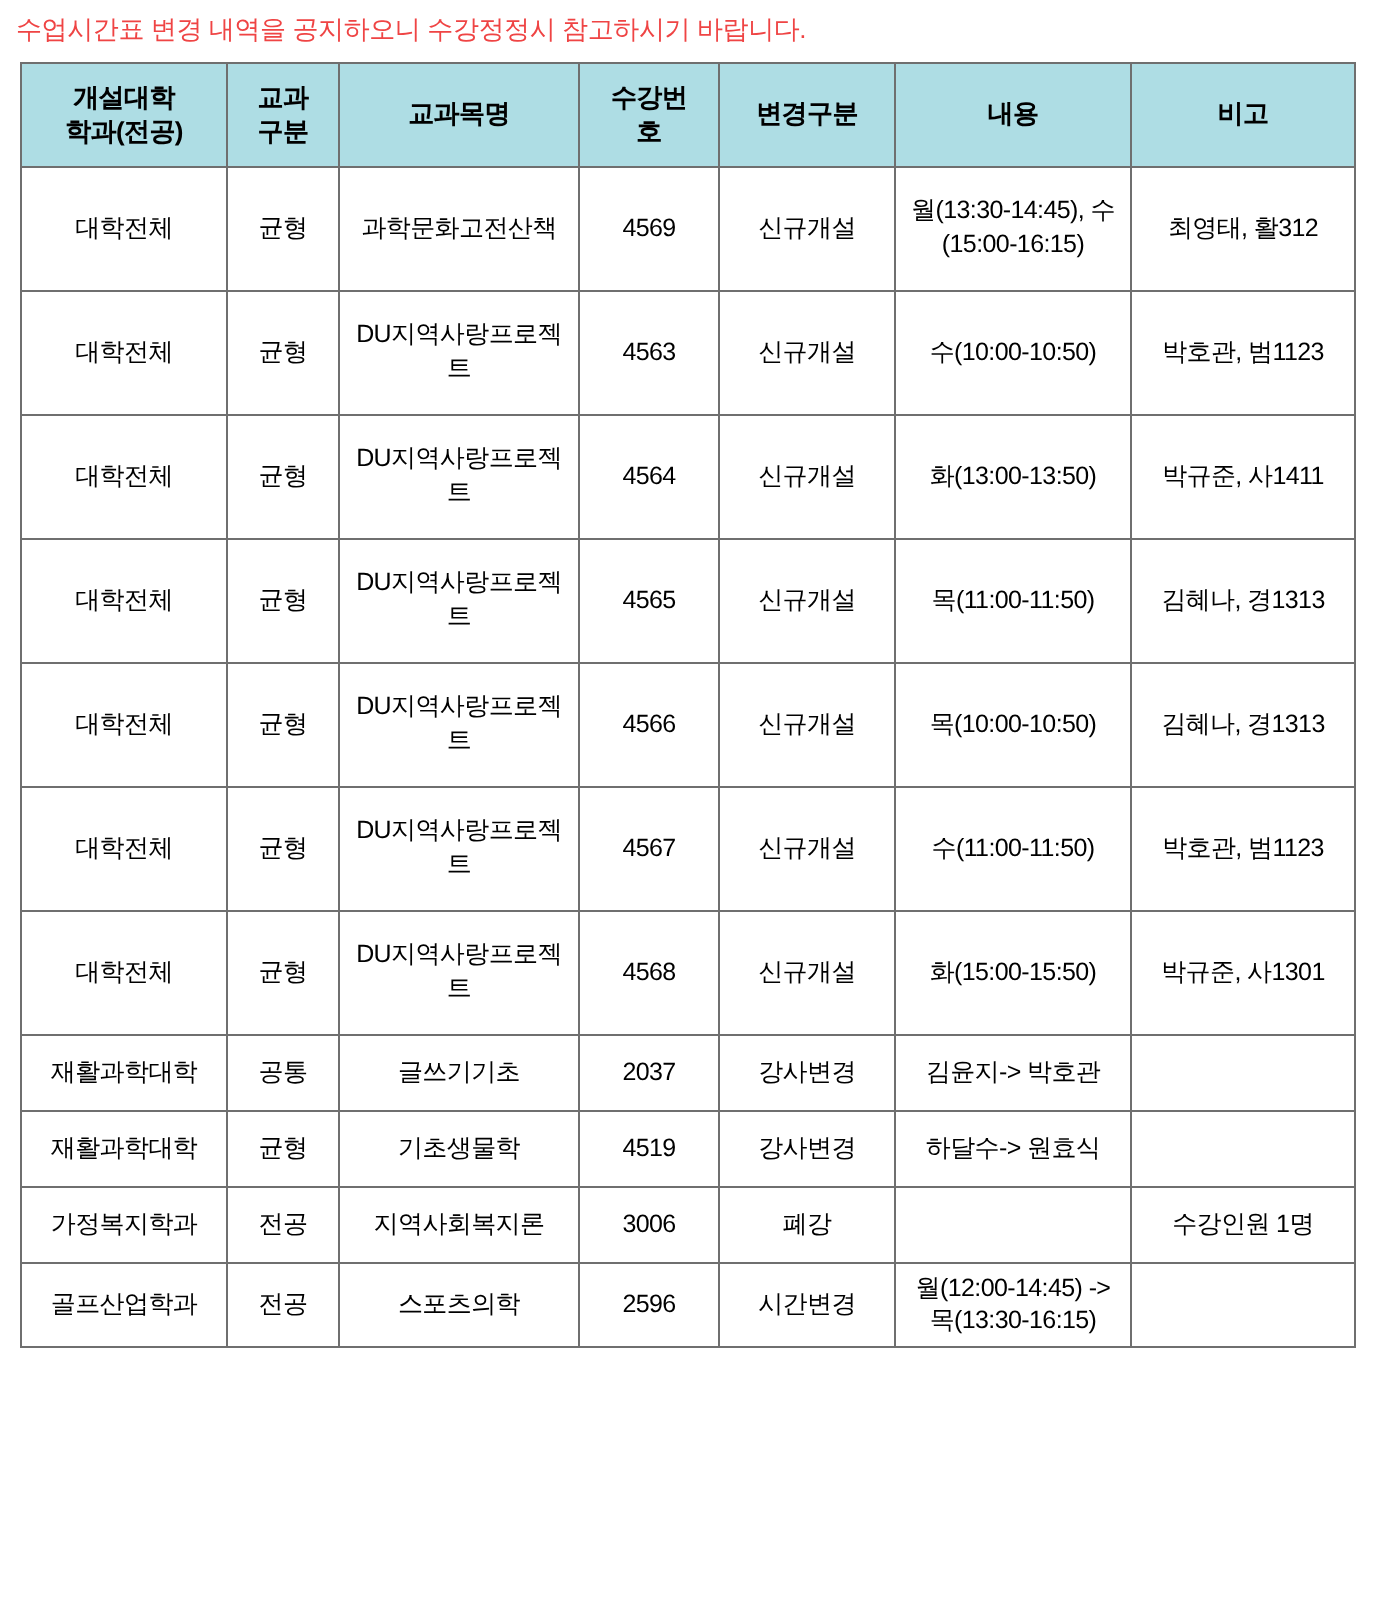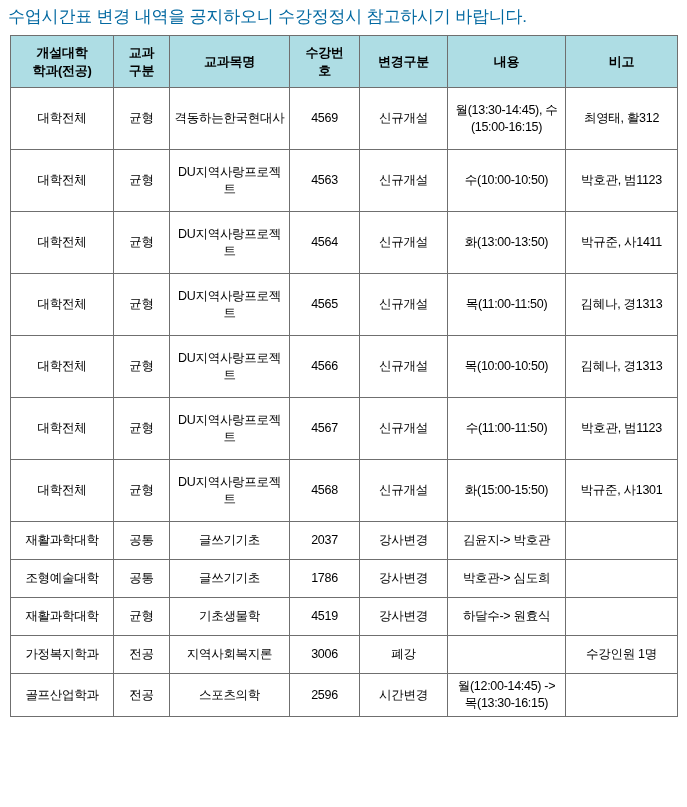--- a/index.html
+++ b/index.html
@@ -15,22 +15,22 @@
     color: #000000;
     overflow: hidden;
   }
   .page {
     position: relative;
     width: 687px;
     height: 807px;
     padding: 0;
   }
   .notice {
-    font-size: 17px;
-    color: #0369a1;
+    font-size: 13px;
+    color: #ef4444;
     padding: 7px 8px 8px 8px;
     letter-spacing: -0.2px;
     line-height: 1.2;
   }
   table.sched {
     border-collapse: collapse;
     width: 667px;
     margin: 0 10px;
     table-layout: fixed;
     padding-left: 10px;
@@ -109,21 +109,21 @@
         </th>
         <th>
           <span>비고</span>
         </th>
       </tr>
     </thead>
     <tbody>
         <tr class="tall">
           <td>대학전체</td>
           <td>균형</td>
-          <td>격동하는한국현대사</td>
+          <td>과학문화고전산책</td>
           <td>4569</td>
           <td>신규개설</td>
           <td>월(13:30-14:45), 수(15:00-16:15)</td>
           <td>최영태, 활312</td>
         </tr>
         <tr class="tall">
           <td>대학전체</td>
           <td>균형</td>
           <td>DU지역사랑프로젝트</td>
           <td>4563</td>
@@ -179,29 +179,20 @@
         <tr class="short">
           <td>재활과학대학</td>
           <td>공통</td>
           <td>글쓰기기초</td>
           <td>2037</td>
           <td>강사변경</td>
           <td>김윤지-&gt; 박호관</td>
           <td></td>
         </tr>
         <tr class="short">
-          <td>조형예술대학</td>
-          <td>공통</td>
-          <td>글쓰기기초</td>
-          <td>1786</td>
-          <td>강사변경</td>
-          <td>박호관-&gt; 심도희</td>
-          <td></td>
-        </tr>
-        <tr class="short">
           <td>재활과학대학</td>
           <td>균형</td>
           <td>기초생물학</td>
           <td>4519</td>
           <td>강사변경</td>
           <td>하달수-&gt; 원효식</td>
           <td></td>
         </tr>
         <tr class="short">
           <td>가정복지학과</td>

